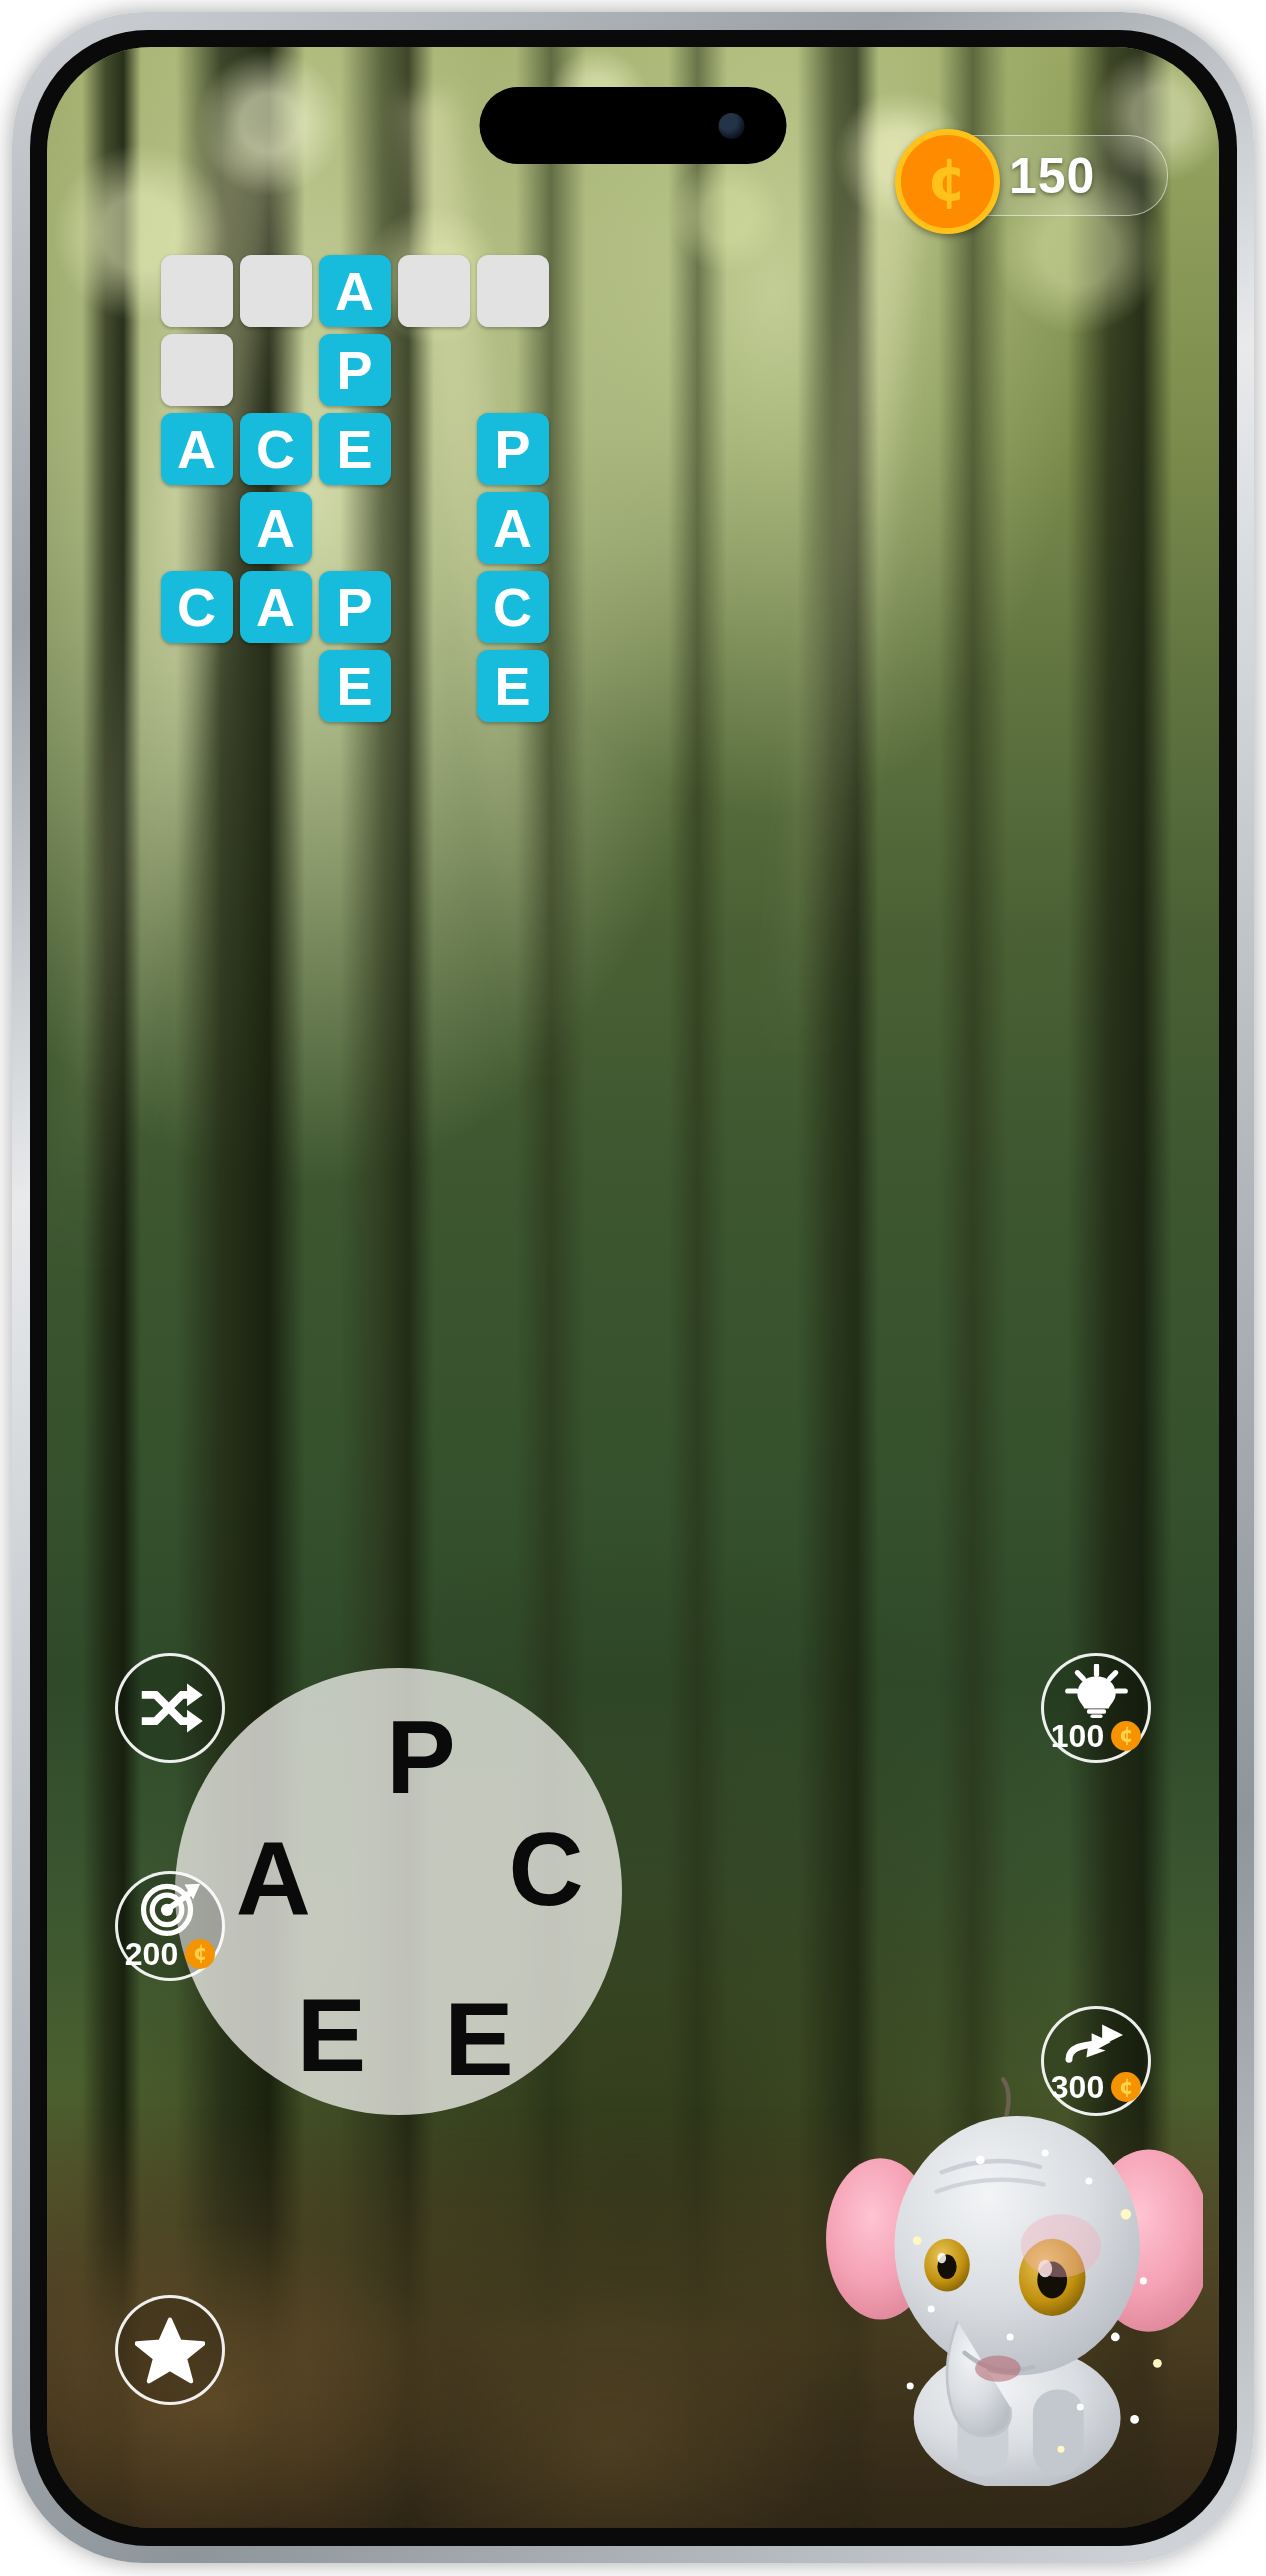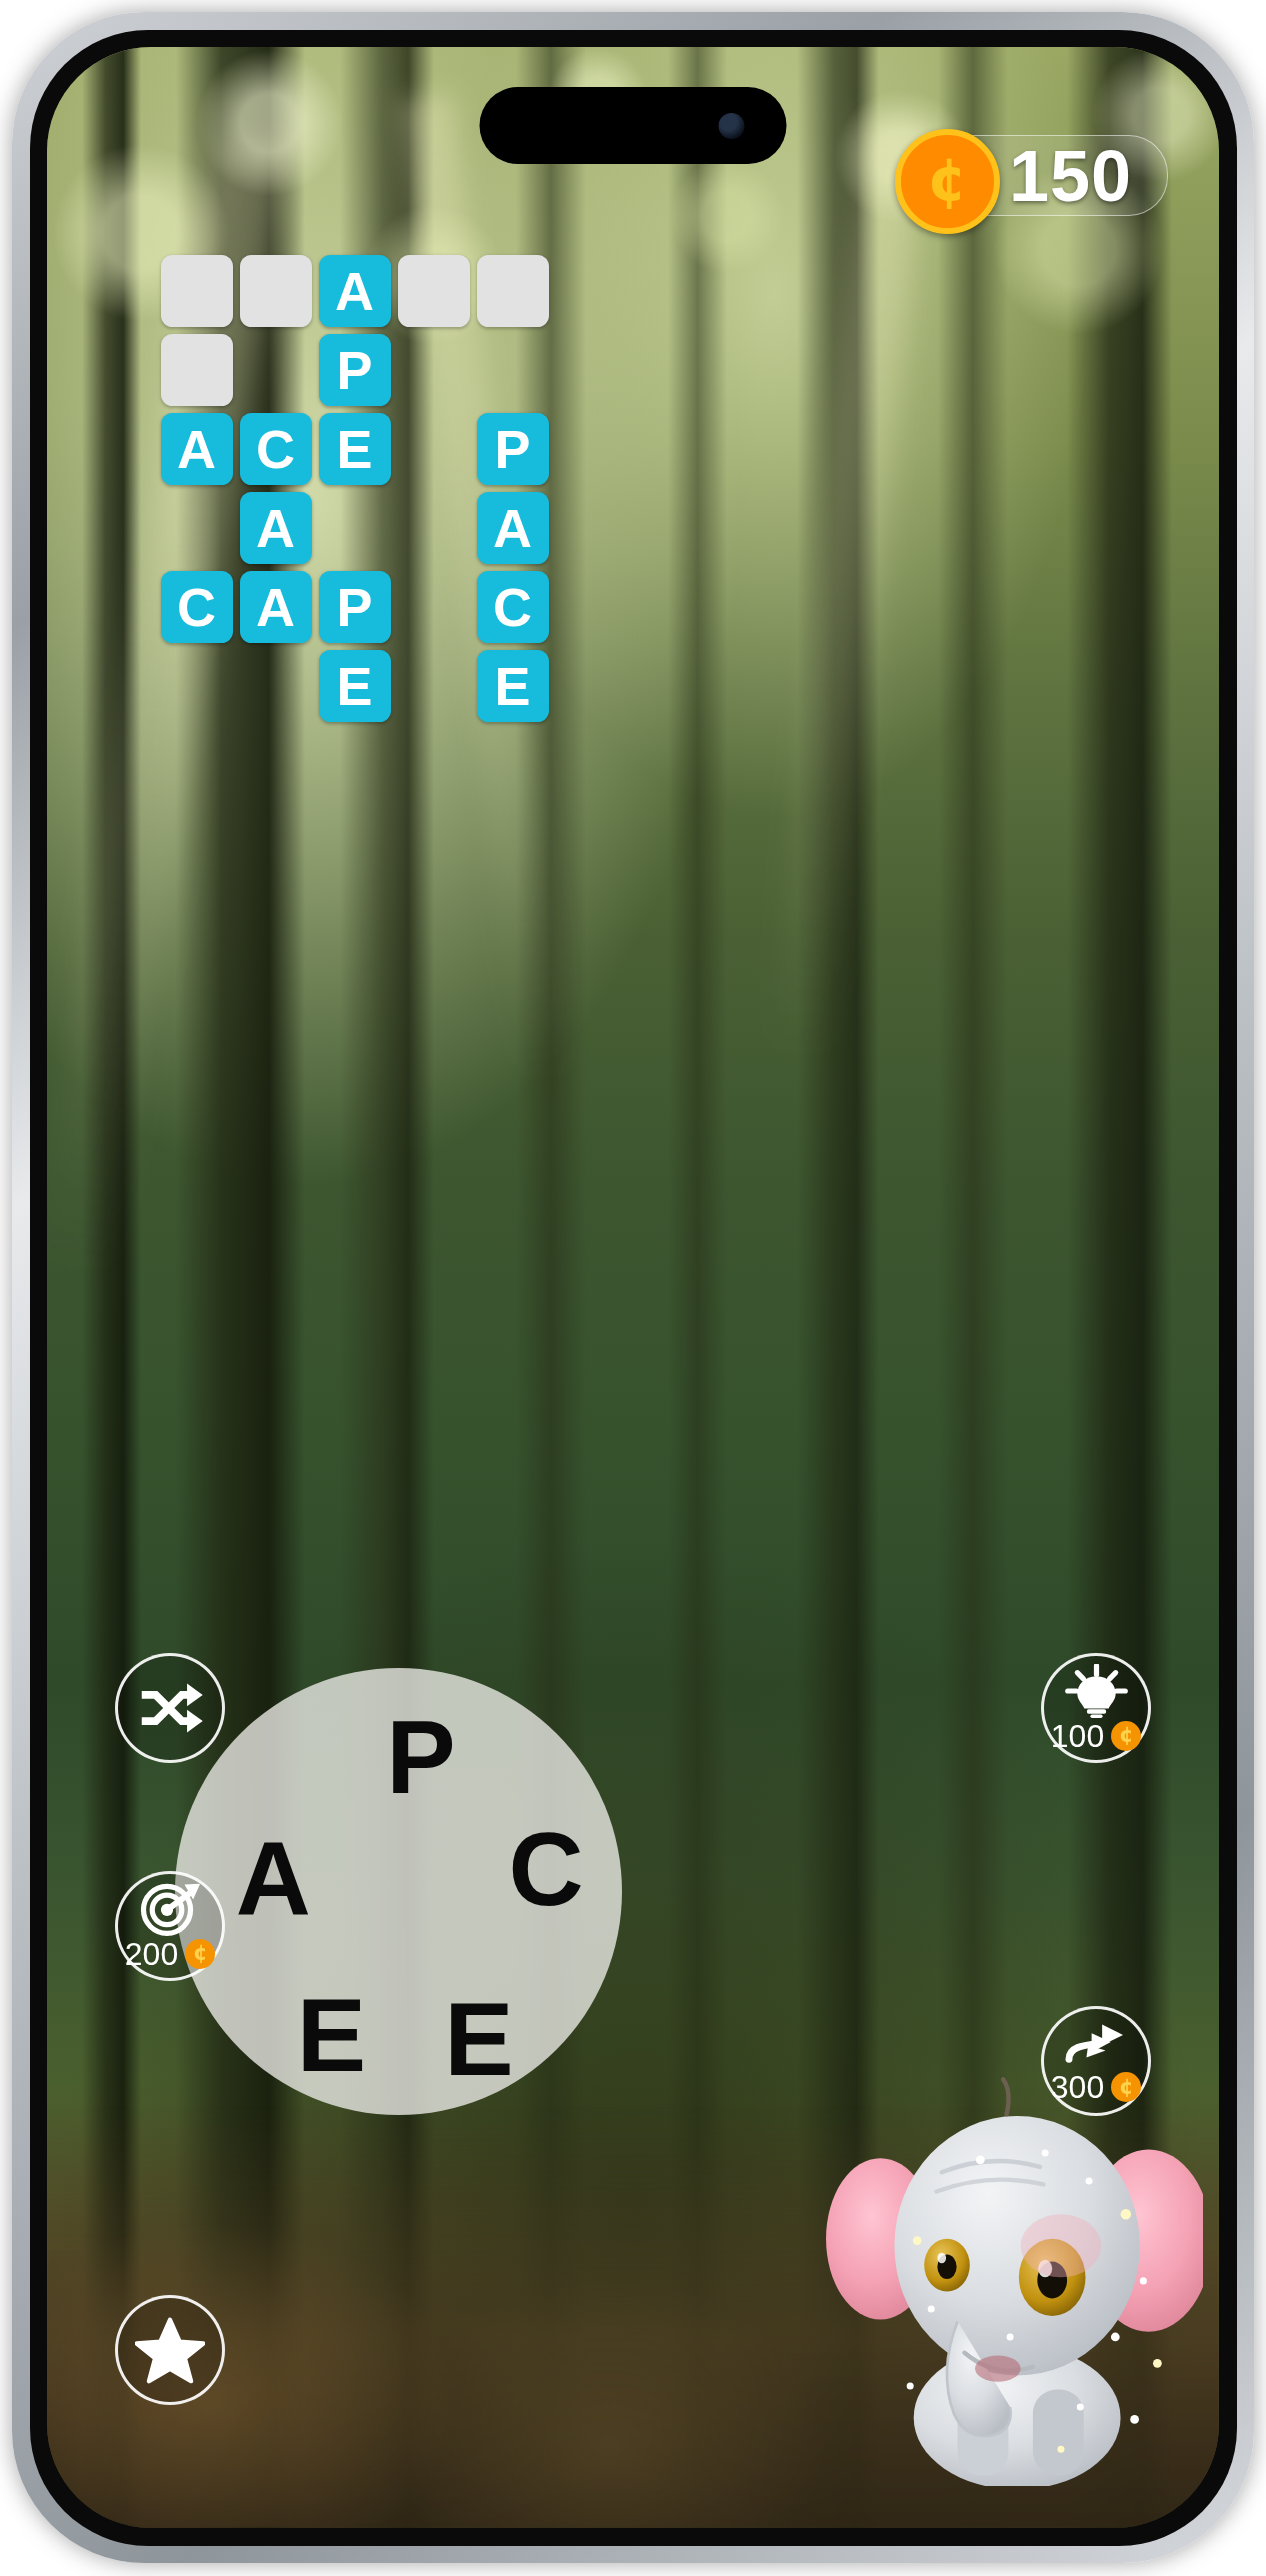--- a/index.html
+++ b/index.html
@@ -79,21 +79,21 @@
   
   .coin-pill{position:absolute;right:51px;top:88px;height:79px;min-width:230px;
     display:flex;align-items:center;border-radius:39px;
     background:rgba(255,255,255,.10);border:1.8px solid rgba(255,255,255,.52);
     backdrop-filter:blur(1.8px);z-index:30;padding-right:30px;}
   .coin-ico{position:absolute;left:-12.3px;top:-7px;width:93px;height:93px;border-radius:50%;
     background:#ff8c00;border:6.1px solid #ffc21a;box-shadow:0 2.6px 6.1px rgba(0,0,0,.38);
     display:flex;align-items:center;justify-content:center;}
   .coin-ico span{font-size:58px;font-weight:bold;color:#ffc21a;line-height:1;
     margin-top:-3.5px;font-family:"DejaVu Sans",sans-serif;}
-  .coin-val{margin-left:102px;font-size:72px;font-weight:bold;color:#fff;
+  .coin-val{margin-left:102px;font-size:50px;font-weight:bold;color:#fff;
     letter-spacing:0.9px;text-shadow:0 1.8px 4.4px rgba(0,0,0,.45);}
 
   
   .grid{position:absolute;left:110px;top:204px;z-index:20;}
   .grid-row{display:flex;}
   .cell{width:72px;height:72px;margin:3.5px;border-radius:11.4px;
     display:flex;align-items:center;justify-content:center;
     font-size:54px;font-weight:bold;line-height:1;color:#fff;}
   .cell.blank{background:transparent;}
   .cell.empty{background:#e2e2e2;box-shadow:0 1.8px 3.5px rgba(0,0,0,.25);}
@@ -104,21 +104,21 @@
     background:rgba(232,233,228,.80);z-index:18;}
   .wl{position:absolute;font-size:104px;font-weight:bold;color:#0a0a0a;line-height:1;
     transform:translate(-50%,-50%);}
 
   
   .cbtn{position:absolute;border-radius:50%;border:3.5px solid rgba(255,255,255,.92);
     background:rgba(0,0,0,.18);display:flex;flex-direction:column;
     align-items:center;justify-content:center;z-index:25;}
   .cbtn svg{display:block;}
   .cost{display:flex;align-items:center;gap:7px;margin-top:1.8px;}
-  .cost-n{font-size:32px;font-weight:normal;color:#fff;line-height:1;}
+  .cost-n{font-size:32px;font-weight:bold;color:#fff;line-height:1;}
   .cost-c{width:30px;height:30px;border-radius:50%;background:#f59300;
     display:flex;align-items:center;justify-content:center;}
   .cost-c span{font-size:21px;font-weight:bold;color:#ffd24d;line-height:1;
     font-family:"DejaVu Sans",sans-serif;}
 
   
   .mascot{position:absolute;right:16px;bottom:42px;width:377px;height:412px;z-index:22;}
 </style>
 </head>
 <body>

